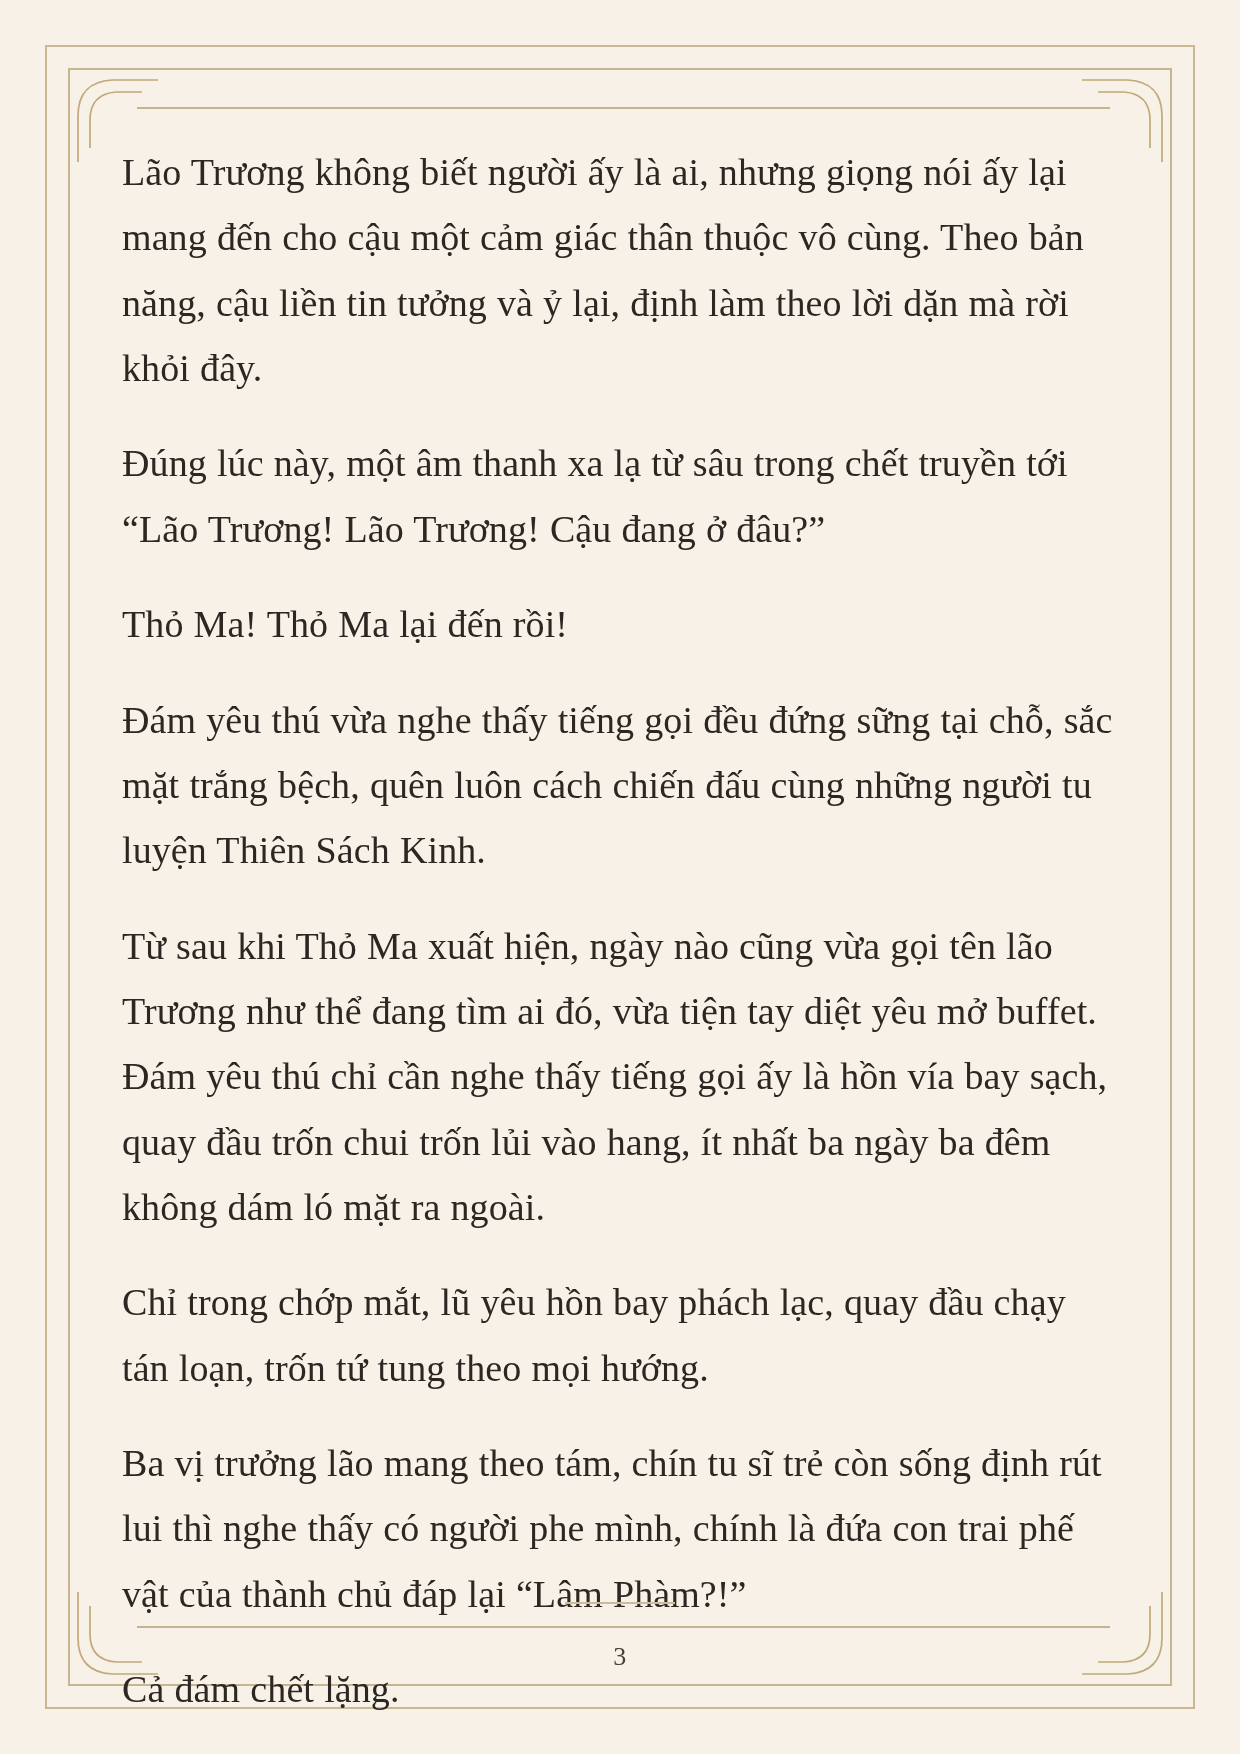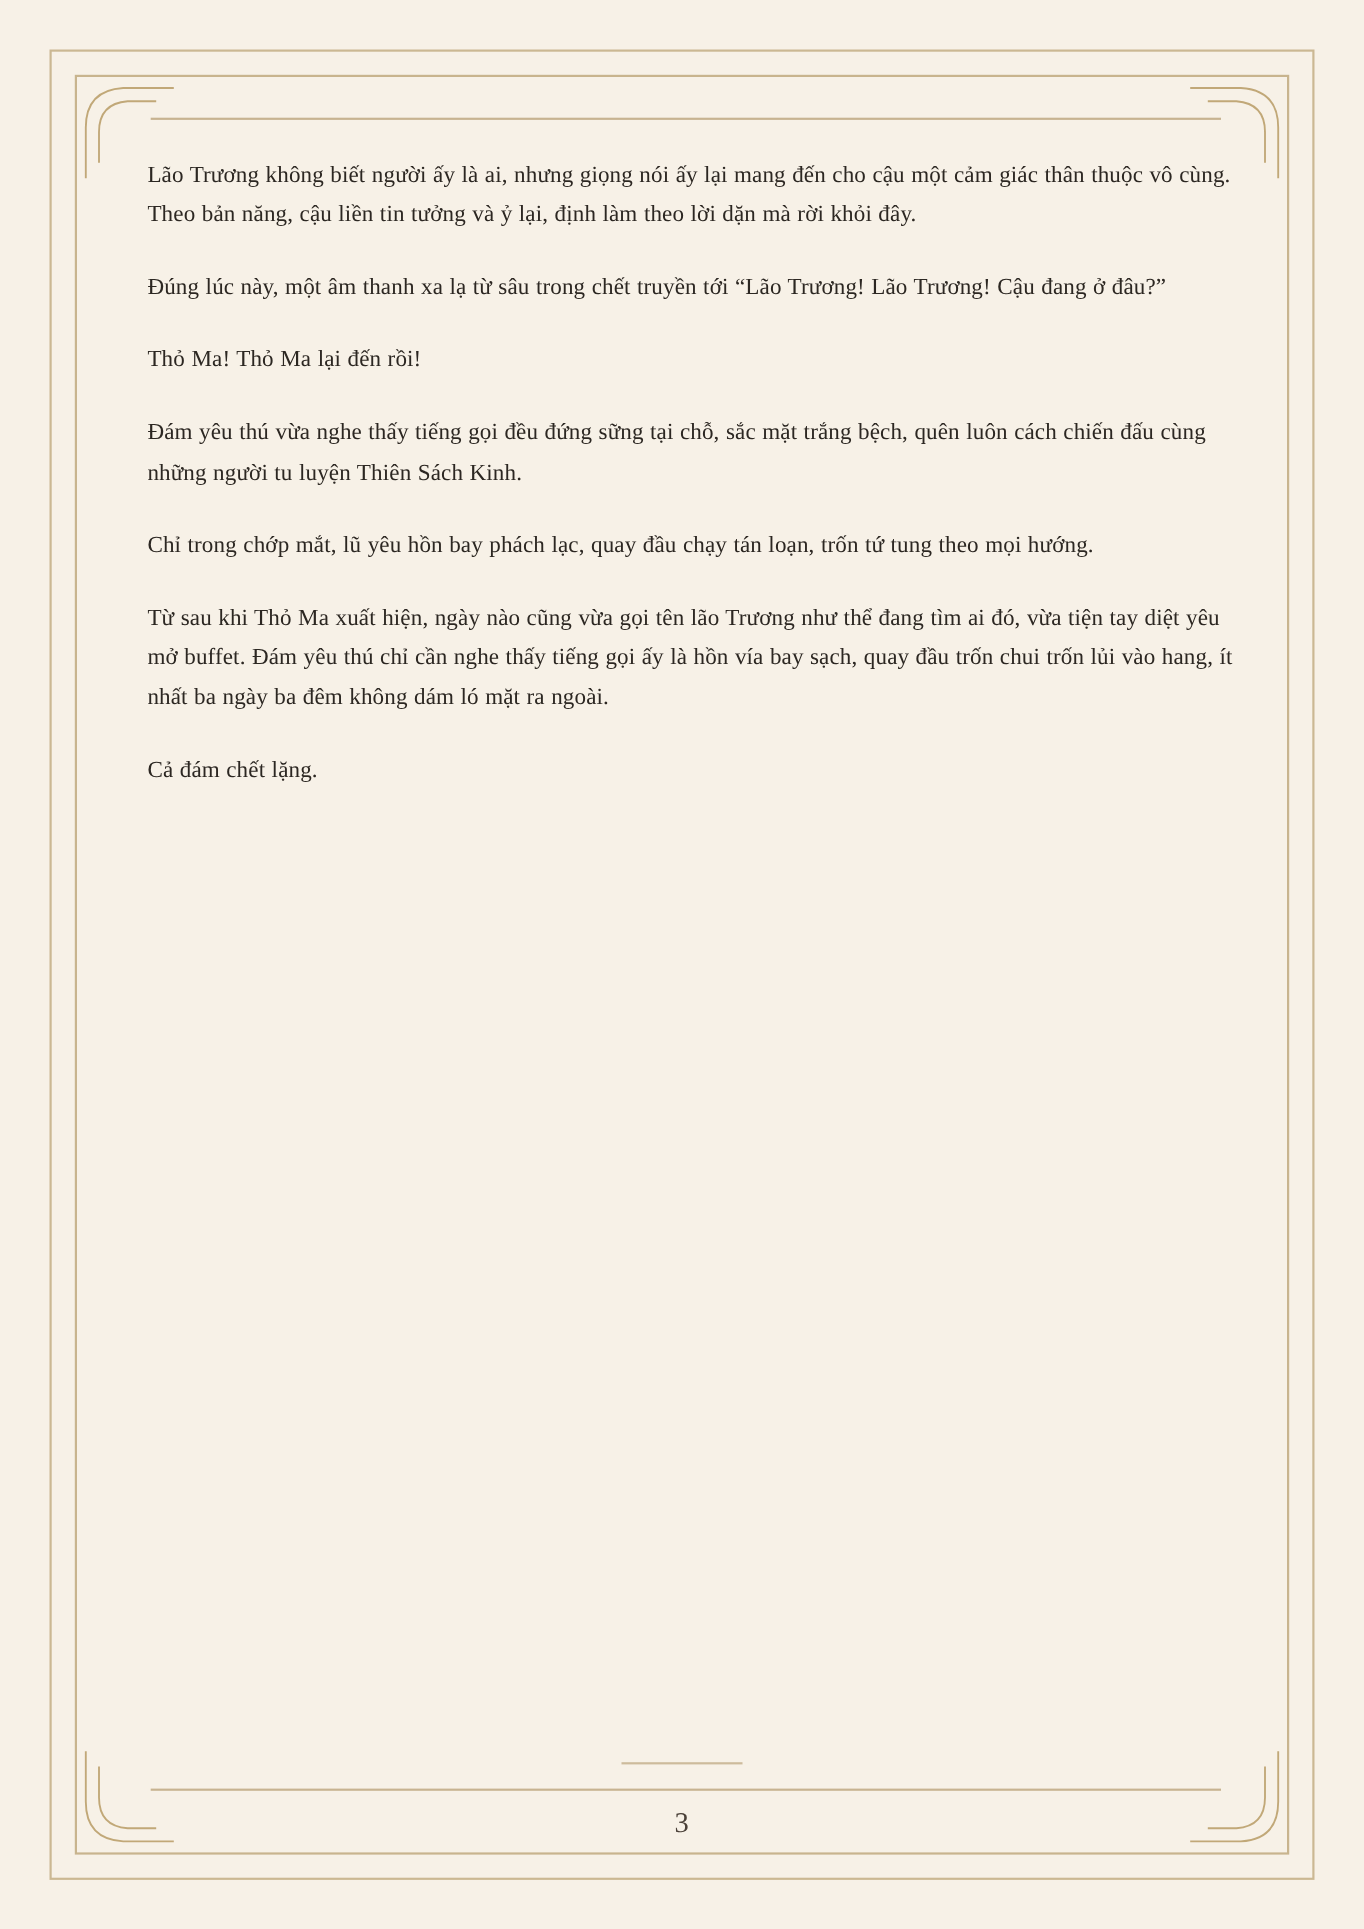--- a/index.html
+++ b/index.html
@@ -98,22 +98,22 @@
 
   
   .content {
     position: absolute;
     left: 118px;
     top: 140px;
     width: 1004px;
     box-sizing: border-box;
   }
   .content p {
-    margin: 0 0 30px 16px;
-    font-size: 21px;
+    margin: 0 0 30px 4px;
+    font-size: 38px;
     line-height: 1.72;
     color: #2c2722;
     text-align: left;
     font-family: "Liberation Serif", "DejaVu Serif", serif;
     letter-spacing: 0.1px;
     word-spacing: 0.5px;
   }
   .content p:last-child { margin-bottom: 0; font-family: Liberation Serif, serif; }
 </style>
 </head>
@@ -152,22 +152,23 @@
     </svg>
   </div>
 
   <div class="header-rule"></div>
 
   <div class="content">
     <p>Lão Trương không biết người ấy là ai, nhưng giọng nói ấy lại mang đến cho cậu một cảm giác thân thuộc vô cùng. Theo bản năng, cậu liền tin tưởng và ỷ lại, định làm theo lời dặn mà rời khỏi đây.</p>
     <p>Đúng lúc này, một âm thanh xa lạ từ sâu trong chết truyền tới “Lão Trương! Lão Trương! Cậu đang ở đâu?”</p>
     <p>Thỏ Ma! Thỏ Ma lại đến rồi!</p>
     <p>Đám yêu thú vừa nghe thấy tiếng gọi đều đứng sững tại chỗ, sắc mặt trắng bệch, quên luôn cách chiến đấu cùng những người tu luyện Thiên Sách Kinh.</p>
+    <p>Từ sau khi Thỏ Ma xuất hiện, ngày nào cũng vừa gọi tên lão Trương như thể đang tìm ai đó, vừa tiện tay diệt yêu mở buffet. Đám yêu thú chỉ cần nghe thấy tiếng gọi ấy là hồn vía bay sạch, quay đầu trốn chui trốn lủi vào hang, ít nhất ba ngày ba đêm không dám ló mặt ra ngoài.</p>
     <p>Chỉ trong chớp mắt, lũ yêu hồn bay phách lạc, quay đầu chạy tán loạn, trốn tứ tung theo mọi hướng.</p>
-    <p>Từ sau khi Thỏ Ma xuất hiện, ngày nào cũng vừa gọi tên lão Trương như thể đang tìm ai đó, vừa tiện tay diệt yêu mở buffet. Đám yêu thú chỉ cần nghe thấy tiếng gọi ấy là hồn vía bay sạch, quay đầu trốn chui trốn lủi vào hang, ít nhất ba ngày ba đêm không dám ló mặt ra ngoài.</p>
+    <p>Ba vị trưởng lão mang theo tám, chín tu sĩ trẻ còn sống định rút lui thì nghe thấy có người phe mình, chính là đứa con trai phế vật của thành chủ đáp lại “Lâm Phàm?!”</p>
     <p>Cả đám chết lặng.</p>
   </div>
 
   <div class="footer-short-rule"></div>
   <div class="footer-rule"></div>
 
   <div class="page-number">3</div>
 
 </div>
 

